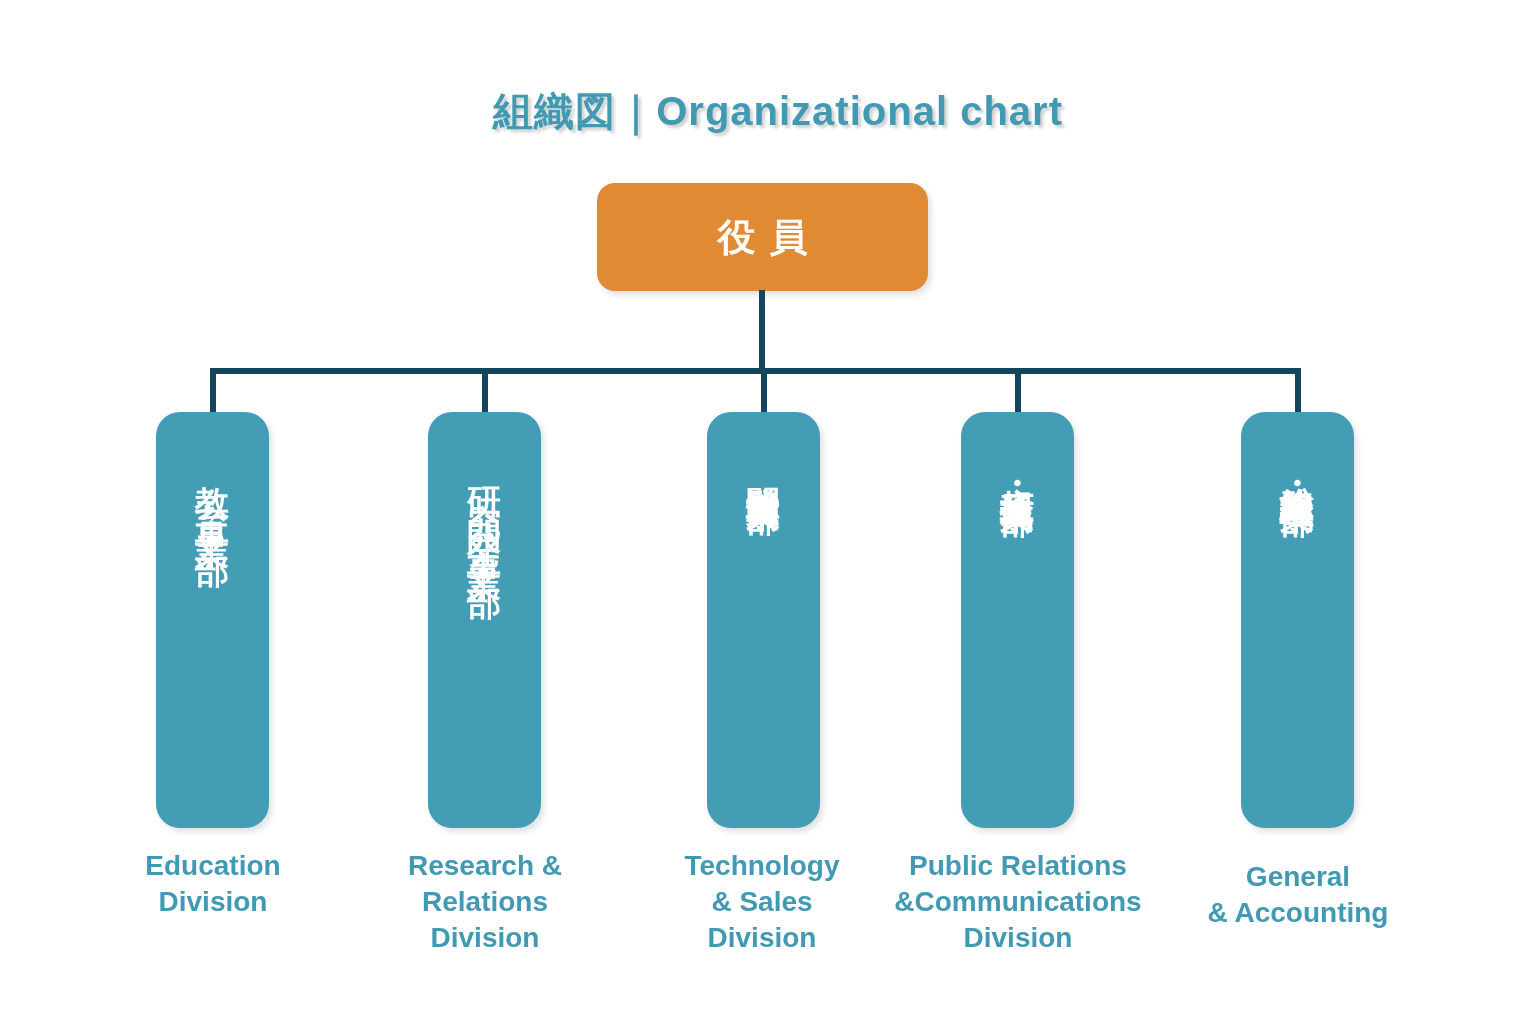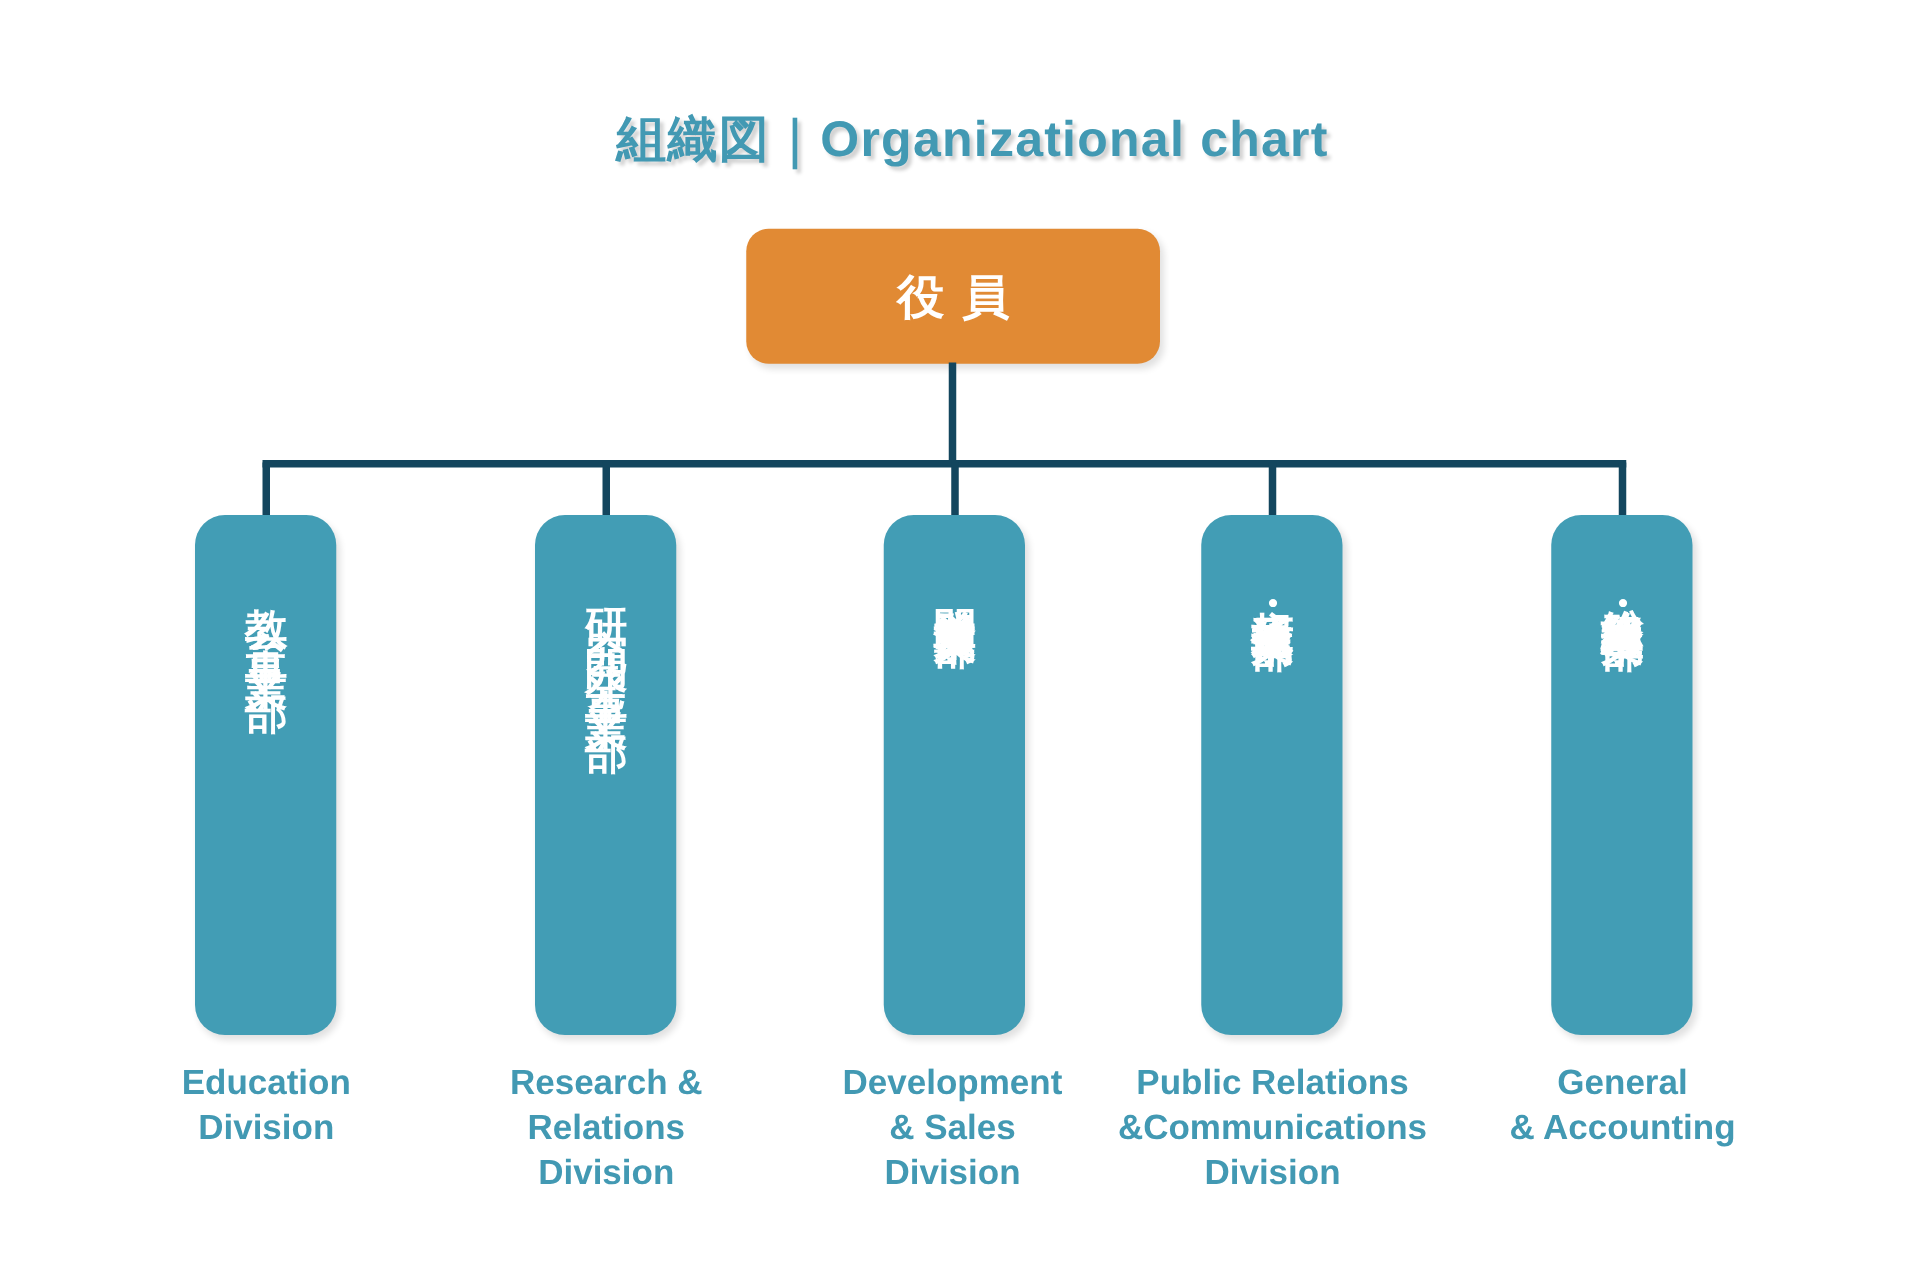--- a/index.html
+++ b/index.html
@@ -73,21 +73,21 @@
   .spacing-tight{letter-spacing:2px;}
   
   .division-en{
     position:absolute;top:848px;width:340px;
     text-align:center;
     color:var(--text-teal);
     font-size:28px;font-weight:bold;
     line-height:36px;
   }
   .en1{left:43px;} .en2{left:315px;} .en3{left:592px;}
-  .en4{left:848px;} .en5{left:1128px;}
+  .en4{left:848px;} .en5{left:1128px;margin-top:11px;}
 </style>
 </head>
 <body>
 
 <div class="canvas">
 
   <div class="page-title">組織図｜Organizational chart</div>
 
   <div class="executive">
     <span class="executive-label">役員</span>
@@ -120,21 +120,21 @@
   <div class="division-en en1">
     <div>Education</div>
     <div>Division</div>
   </div>
   <div class="division-en en2">
     <div>Research &amp;</div>
     <div>Relations</div>
     <div>Division</div>
   </div>
   <div class="division-en en3">
-    <div>Development</div>
+    <div>Technology</div>
     <div>&amp; Sales</div>
     <div>Division</div>
   </div>
   <div class="division-en en4">
     <div>Public Relations</div>
     <div>&amp;Communications</div>
     <div>Division</div>
   </div>
   <div class="division-en en5">
     <div>General</div>

